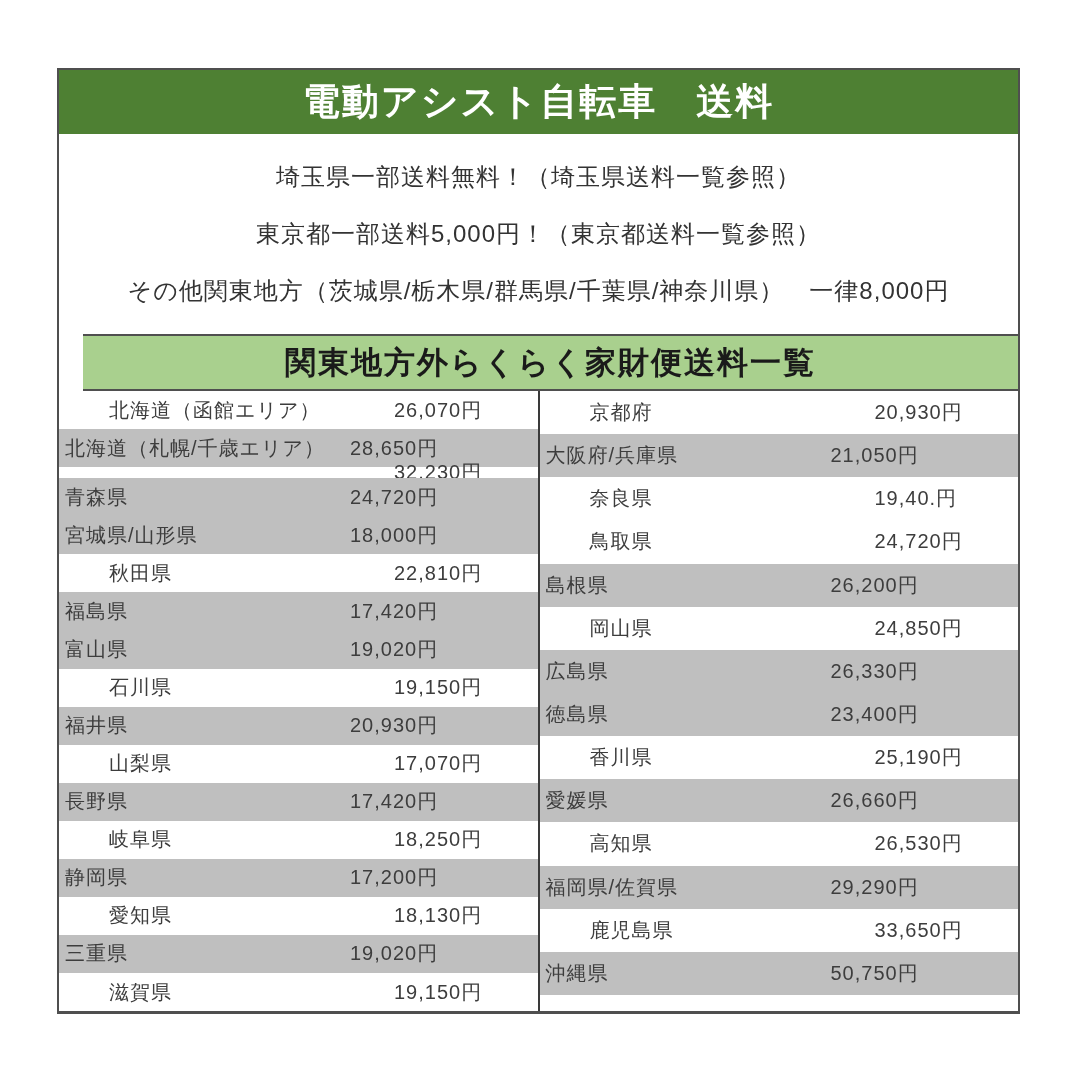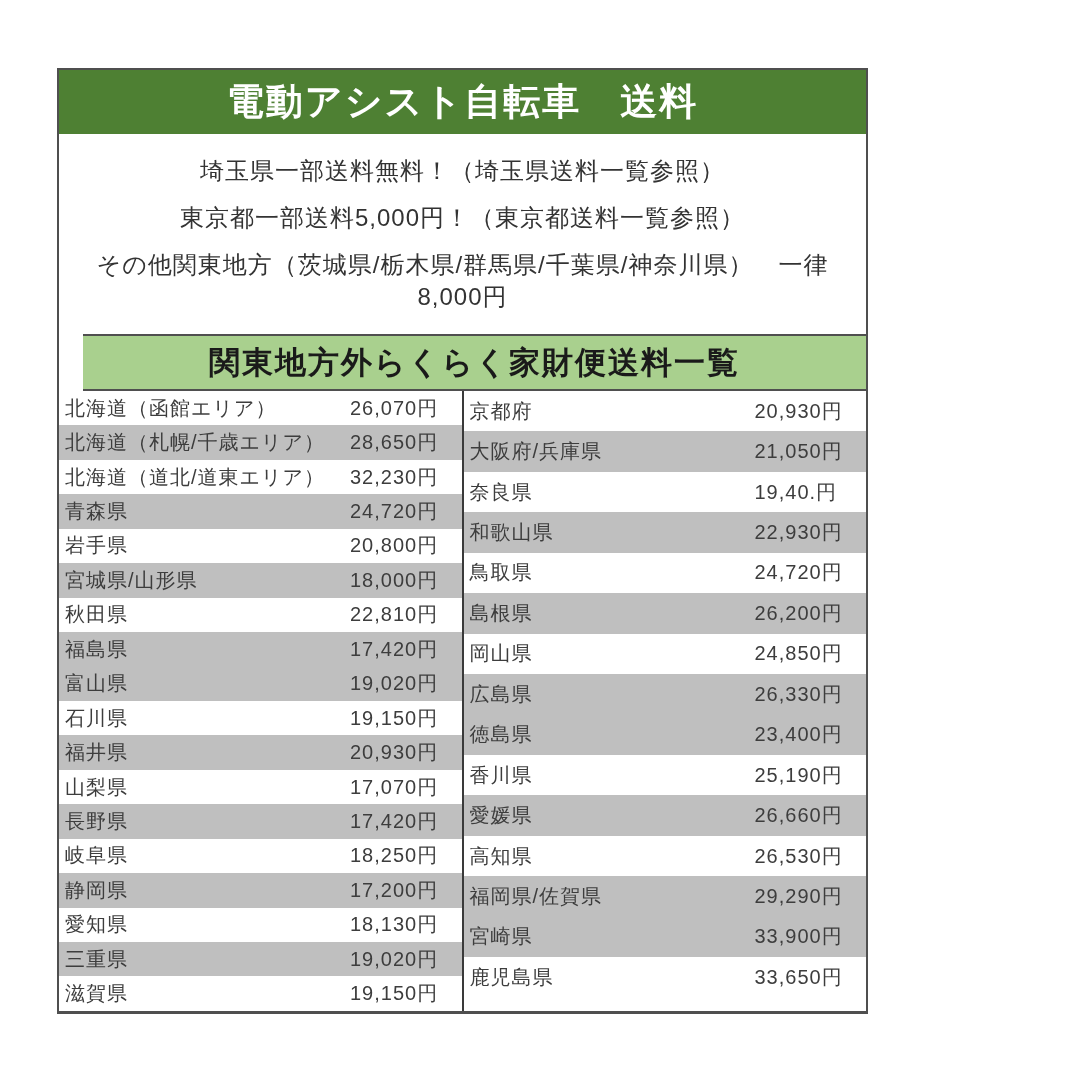--- a/index.html
+++ b/index.html
@@ -7,21 +7,21 @@
     --subheader-green:#a9d08e;
     --row-gray:#bfbfbf;
     --row-white:#ffffff;
     --border-dark:#4f4f4f;
     --text-dark:#3d3d3d;
   }
   *{margin:0;padding:0;box-sizing:border-box;}
   html,body{width:1080px;height:1080px;background:#ffffff;overflow:hidden;}
   body{font-family:"Liberation Sans","DejaVu Sans",sans-serif;}
   .sheet{
-    position:absolute;left:57px;top:68px;width:811px;height:946px;
+    position:absolute;left:57px;top:68px;width:963px;height:946px;
     border:2px solid var(--border-dark);
     border-bottom-width:3px;
     background:#ffffff;
     display:flex;flex-direction:column;
   }
   .title-bar{
     height:64px;flex:0 0 64px;
     background:var(--header-green);
     color:#ffffff;font-weight:bold;font-size:37px;letter-spacing:2px;
     display:flex;align-items:center;justify-content:center;
@@ -51,21 +51,21 @@
     display:flex;flex-direction:column;
   }
   .divider{
     flex:0 0 2px;width:2px;background:#3a3a3a;
   }
   .row{
     flex:1 1 auto;
     display:flex;align-items:center;position:relative;
     font-size:20px;color:var(--text-dark);letter-spacing:1px;
   }
-  .row.white{background:var(--row-white);}
+  .row.white{background:var(--row-white);margin-left:44px;}
   .row.gray{background:var(--row-gray);}
   .cell-name{
     padding-left:6px;white-space:nowrap;
   }
   .cell-price{
     position:absolute;left:291px;white-space:nowrap;text-align:center;
   }
 </style>
 </head>
 <body>
@@ -86,30 +86,25 @@
     <div class="col" id="col-left">
         <div class="row white">
           <span class="cell-name">北海道（函館エリア）</span>
           <span class="cell-price">26,070円</span>
         </div>
         <div class="row gray">
           <span class="cell-name">北海道（札幌/千歳エリア）</span>
           <span class="cell-price">28,650円</span>
         </div>
         <div class="row white">
-          <span class="cell-name">北海道（道北/道東エリア）</span>
           <span class="cell-price">32,230円</span>
         </div>
         <div class="row gray">
           <span class="cell-name">青森県</span>
           <span class="cell-price">24,720円</span>
-        </div>
-        <div class="row white">
-          <span class="cell-name">岩手県</span>
-          <span class="cell-price">20,800円</span>
         </div>
         <div class="row gray">
           <span class="cell-name">宮城県/山形県</span>
           <span class="cell-price">18,000円</span>
         </div>
         <div class="row white">
           <span class="cell-name">秋田県</span>
           <span class="cell-price">22,810円</span>
         </div>
         <div class="row gray">
@@ -164,24 +159,20 @@
           <span class="cell-price">20,930円</span>
         </div>
         <div class="row gray">
           <span class="cell-name">大阪府/兵庫県</span>
           <span class="cell-price">21,050円</span>
         </div>
         <div class="row white">
           <span class="cell-name">奈良県</span>
           <span class="cell-price">19,40.円</span>
         </div>
-        <div class="row gray">
-          <span class="cell-name">和歌山県</span>
-          <span class="cell-price">22,930円</span>
-        </div>
         <div class="row white">
           <span class="cell-name">鳥取県</span>
           <span class="cell-price">24,720円</span>
         </div>
         <div class="row gray">
           <span class="cell-name">島根県</span>
           <span class="cell-price">26,200円</span>
         </div>
         <div class="row white">
           <span class="cell-name">岡山県</span>
@@ -204,28 +195,28 @@
           <span class="cell-price">26,660円</span>
         </div>
         <div class="row white">
           <span class="cell-name">高知県</span>
           <span class="cell-price">26,530円</span>
         </div>
         <div class="row gray">
           <span class="cell-name">福岡県/佐賀県</span>
           <span class="cell-price">29,290円</span>
         </div>
-        <div class="row gray">
-          <span class="cell-name">宮崎県</span>
-          <span class="cell-price">33,900円</span>
-        </div>
         <div class="row white">
           <span class="cell-name">鹿児島県</span>
           <span class="cell-price">33,650円</span>
         </div>
+        <div class="row gray">
+          <span class="cell-name">沖縄県</span>
+          <span class="cell-price">50,750円</span>
+        </div>
         <div class="row white">
           <span class="cell-name"></span>
           <span class="cell-price"></span>
         </div>
       </div>
   </div>
 
 </div>
 
 </body></html>

